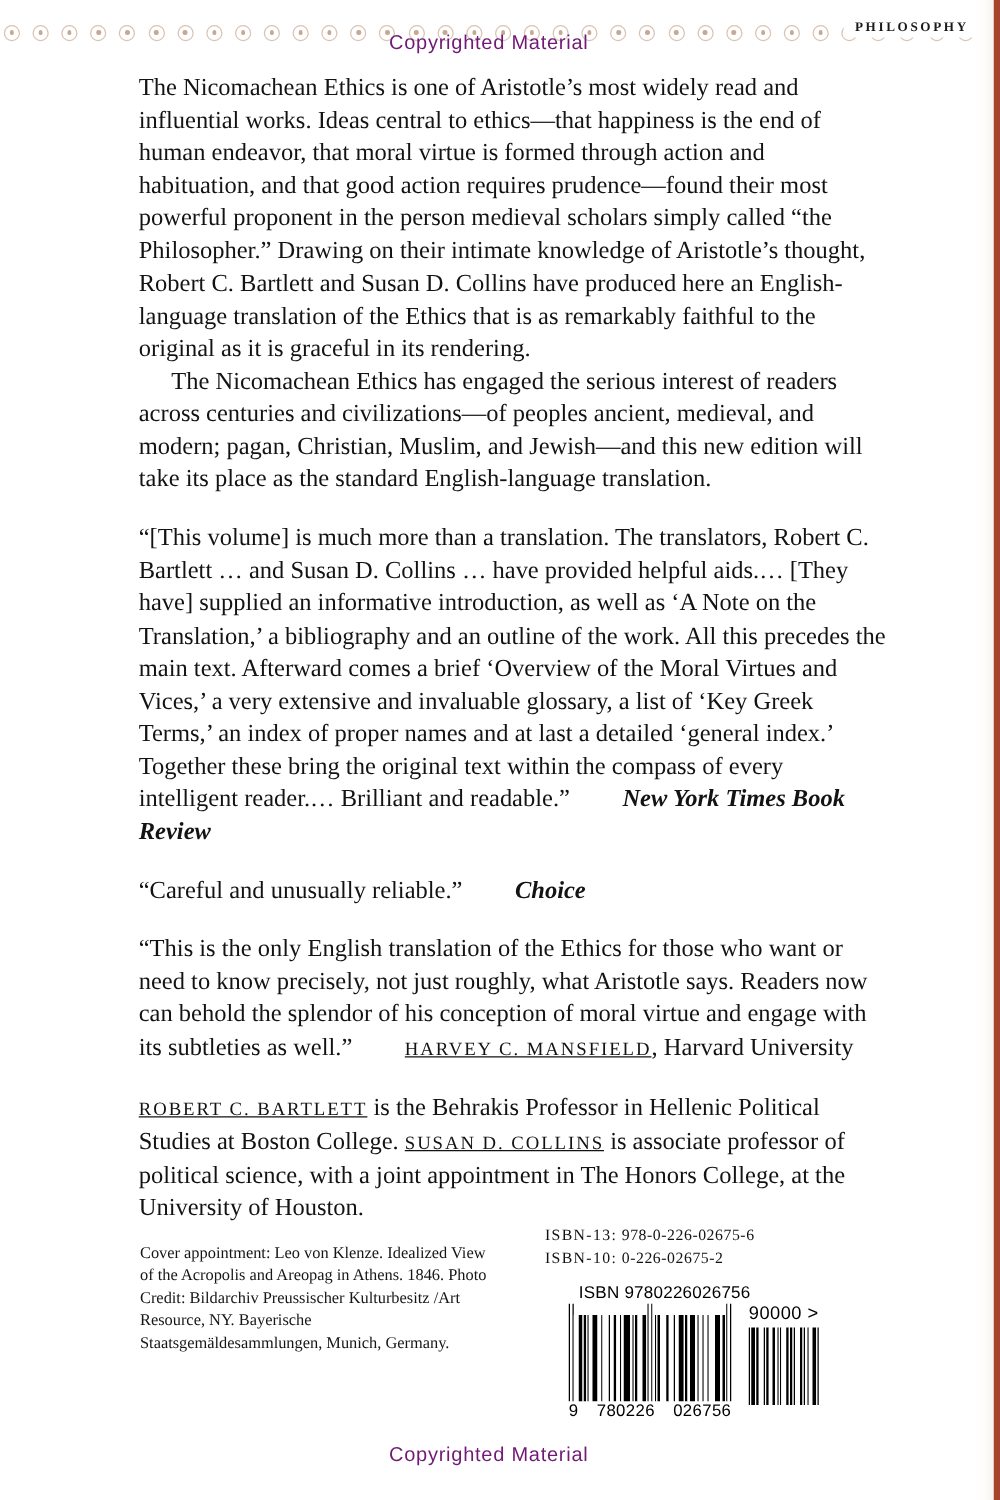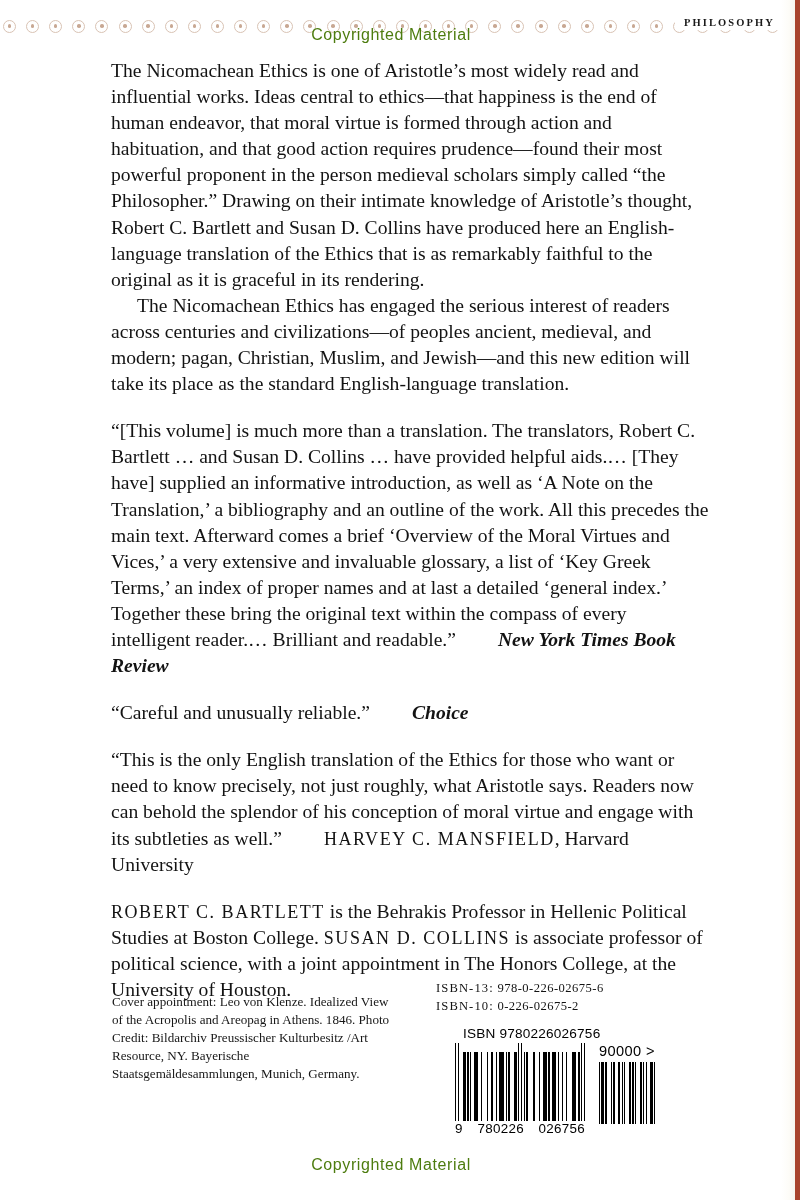--- a/index.html
+++ b/index.html
@@ -88,21 +88,21 @@
   }
 
   
   .watermark {
     position: absolute;
     left: 0;
     right: 18px;
     text-align: center;
     font-family: "Liberation Sans", "DejaVu Sans", sans-serif;
     font-size: 16px;
-    color: #4d7c0f;
+    color: #701a75;
     letter-spacing: 0.6px;
     z-index: 4;
   }
   .watermark-top { top: 26px; }
   .watermark-bottom { top: 1156px; }
 
   
   .content {
     position: absolute;
     left: 111px;
@@ -114,23 +114,24 @@
     font-size: 19.6px;
     line-height: 26.1px;
     text-align: left;
     color: #131313;
   }
   p.body.para-gap { margin-top: 21px; }
   .indent { display: inline-block; width: 26px; }
   .it { }
   .bi { font-style: italic; font-weight: 700; }
   .sc {
-    font-size: 18px;
+    font-size: 15px;
     letter-spacing: 1.55px;
     text-transform: uppercase;
+    text-decoration: underline;
   }
   .gaplg { display: inline-block; width: 42px; }
 
   
   .publisher {
     position: absolute;
     left: 111px;
     top: 919px;
     width: 420px;
     font-style: italic;

